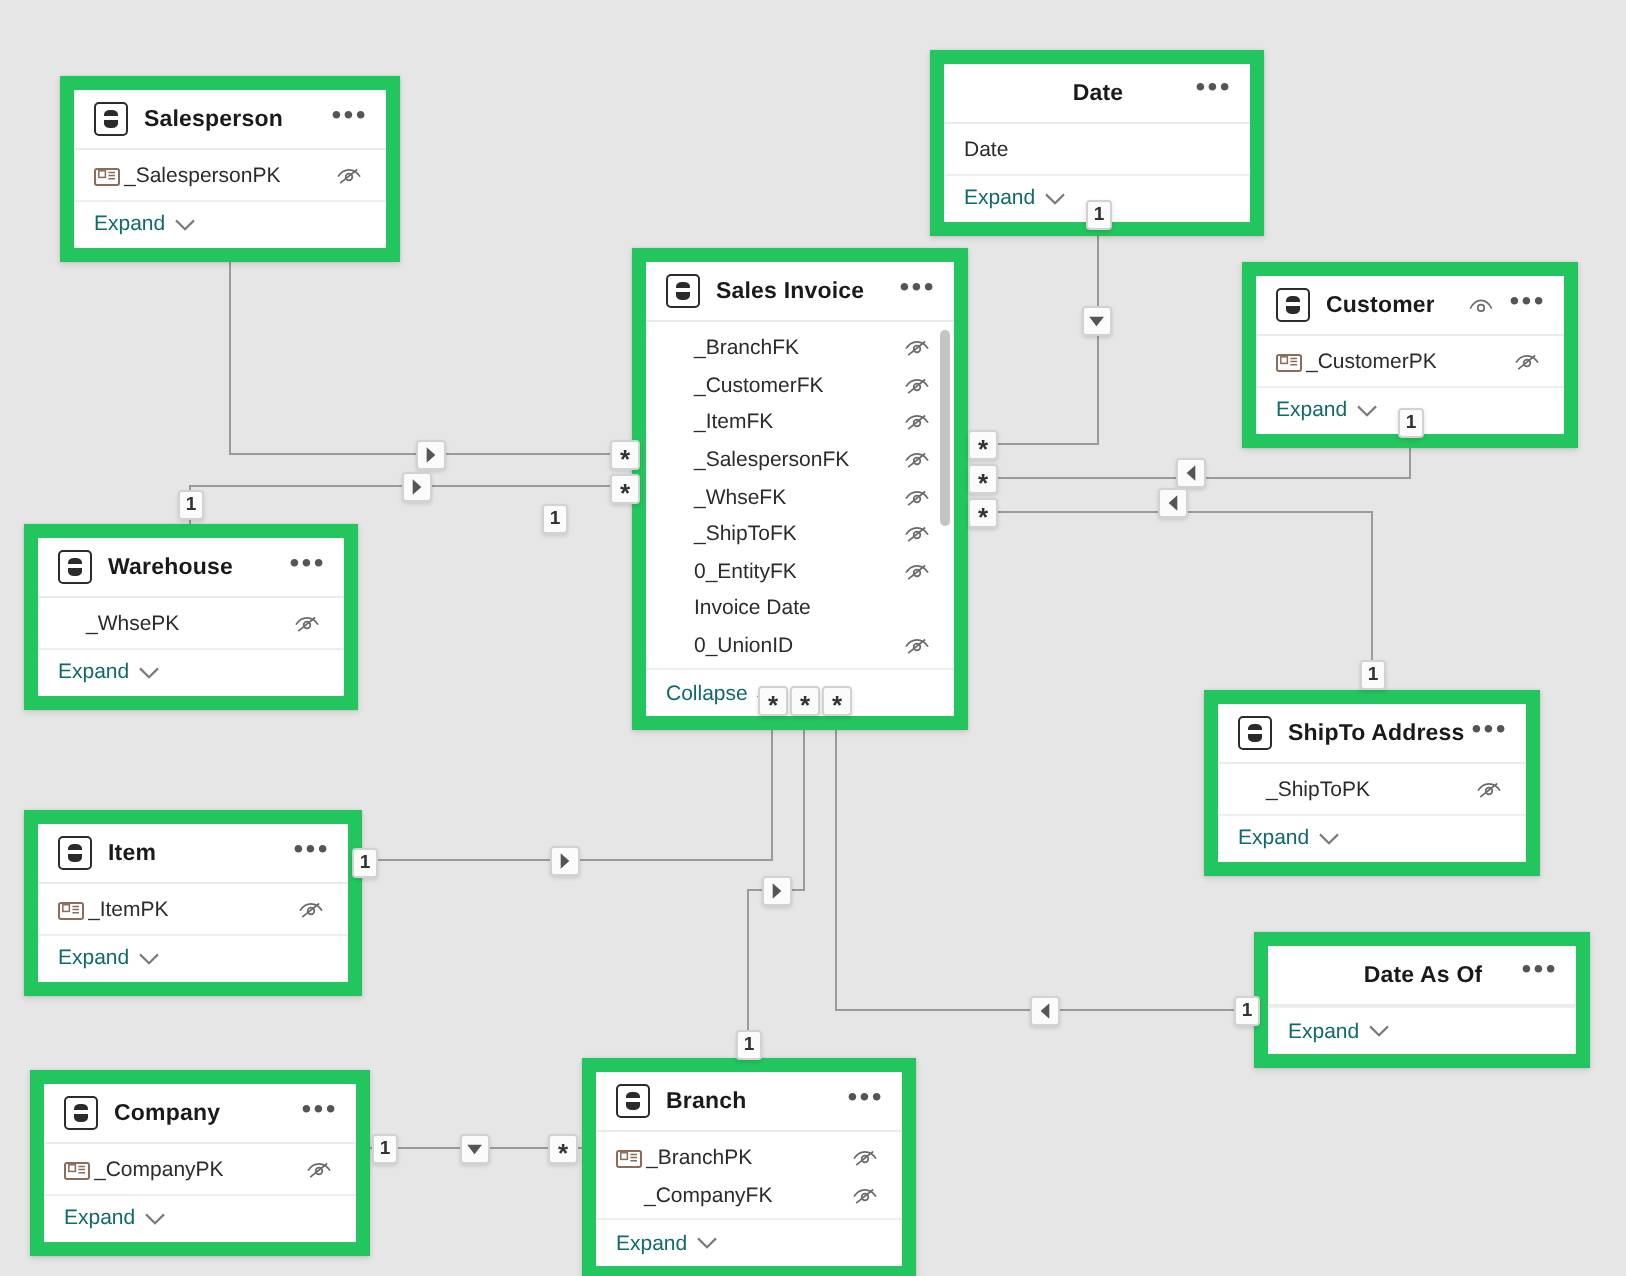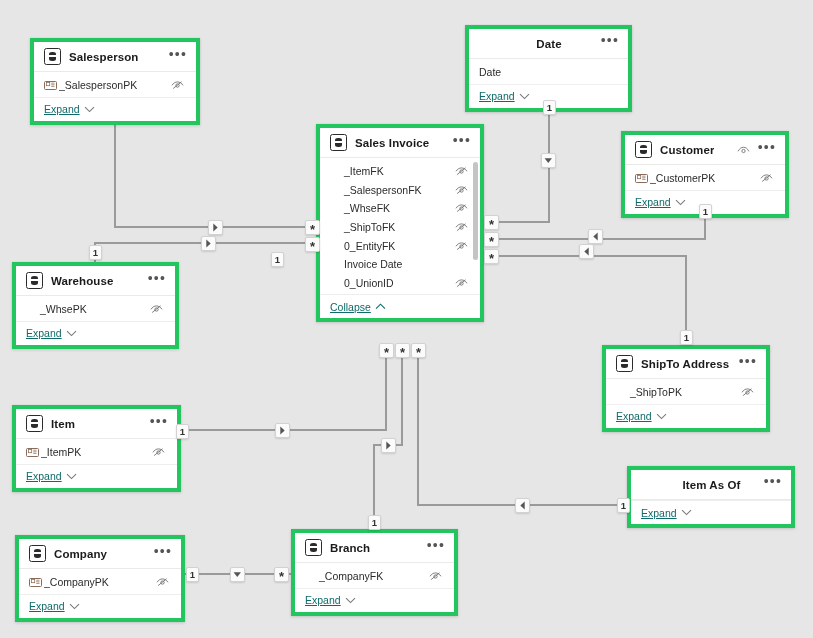--- a/index.html
+++ b/index.html
@@ -10,21 +10,21 @@
     overflow:hidden;position:relative;
     -webkit-font-smoothing:antialiased;
   }
   #canvas{position:absolute;left:0;top:0;width:813px;height:638px;}
   svg.links{position:absolute;left:0;top:0;width:813px;height:638px;pointer-events:none;}
 
   
   .tbl{
     position:absolute;
     background:#ffffff;
-    border:4px solid #22c55e;
+    border:7px solid #22c55e;
     box-shadow:0 1px 3px rgba(0,0,0,.14),0 0 1px rgba(0,0,0,.10);
     box-sizing:border-box;
     z-index:5;
   }
   .thead{
     height:30px;display:flex;align-items:center;
     padding:0 9px 0 10px;
     border-bottom:1px solid #eaeaea;
     box-sizing:border-box;
   }
@@ -77,21 +77,21 @@
 
   
   .eye{width:13px;height:10px;flex:0 0 13px;display:block;}
 
   
   .foot{
     height:24px;display:flex;align-items:center;
     padding:0 10px;box-sizing:border-box;
     border-top:1px solid #eeeeee;
   }
-  .foot .lbl{font-size:10.5px;color:#0f6a6a;margin-right:4px;text-decoration:underline;}
+  .foot .lbl{font-size:10.5px;color:#0f6a6a;margin-right:4px;}
   .chev{display:block;}
 
   
   .vscroll{
     position:absolute;right:2px;top:4px;width:5px;height:98px;
     background:#c4c4c4;border-radius:3px;
   }
   .vtrack{
     position:absolute;right:2px;top:4px;width:5px;bottom:2px;
     background:transparent;
@@ -202,20 +202,42 @@
         <div class="thead">
           <span class="tbl-icon">
             <i></i>
           </span>
           <span class="tname">Sales Invoice</span>
           <span class="spacer"></span>
           <span class="ellipsis">•••</span>
         </div>
         <div class="fields scroll">
           <div class="frow">
+            <span class="fname indent">_BranchFK</span>
+            <span class="fspacer"></span>
+            <span>
+              <svg class="eye" viewBox="0 0 16 12" aria-hidden="true">
+  <path d="M1.2 6.4C3 3.6 5.4 2.2 8 2.2c2.6 0 5 1.4 6.8 4.2" fill="none" stroke="#6b6b6b" stroke-width="1.05"></path>
+  <circle cx="8" cy="6.6" r="2.05" fill="none" stroke="#6b6b6b" stroke-width="1.05"></circle>
+  <path d="M2.6 10.4 L13.0 2.0" stroke="#6b6b6b" stroke-width="1.05"></path>
+</svg>
+            </span>
+          </div>
+          <div class="frow">
+            <span class="fname indent">_CustomerFK</span>
+            <span class="fspacer"></span>
+            <span>
+              <svg class="eye" viewBox="0 0 16 12" aria-hidden="true">
+  <path d="M1.2 6.4C3 3.6 5.4 2.2 8 2.2c2.6 0 5 1.4 6.8 4.2" fill="none" stroke="#6b6b6b" stroke-width="1.05"></path>
+  <circle cx="8" cy="6.6" r="2.05" fill="none" stroke="#6b6b6b" stroke-width="1.05"></circle>
+  <path d="M2.6 10.4 L13.0 2.0" stroke="#6b6b6b" stroke-width="1.05"></path>
+</svg>
+            </span>
+          </div>
+          <div class="frow">
             <span class="fname indent">_ItemFK</span>
             <span class="fspacer"></span>
             <span>
               <svg class="eye" viewBox="0 0 16 12" aria-hidden="true">
   <path d="M1.2 6.4C3 3.6 5.4 2.2 8 2.2c2.6 0 5 1.4 6.8 4.2" fill="none" stroke="#6b6b6b" stroke-width="1.05"></path>
   <circle cx="8" cy="6.6" r="2.05" fill="none" stroke="#6b6b6b" stroke-width="1.05"></circle>
   <path d="M2.6 10.4 L13.0 2.0" stroke="#6b6b6b" stroke-width="1.05"></path>
 </svg>
             </span>
           </div>
@@ -427,21 +449,21 @@
           <span class="lbl">Expand</span>
           <span>
             <svg class="chev" width="11" height="7" viewBox="0 0 11 7">
               <path d="M1 1.2 L5.5 5.6 L10 1.2" fill="none" stroke="#7a7a7a" stroke-width="1.1"></path>
             </svg>
           </span>
         </div>
       </div>
       <div class="tbl" style="left: 627px; top: 466px; width: 168px;">
         <div class="thead center">
-          <span class="tname">Item As Of</span>
+          <span class="tname">Date As Of</span>
           <span class="ellipsis">•••</span>
         </div>
         <div class="foot">
           <span class="lbl">Expand</span>
           <span>
             <svg class="chev" width="11" height="7" viewBox="0 0 11 7">
               <path d="M1 1.2 L5.5 5.6 L10 1.2" fill="none" stroke="#7a7a7a" stroke-width="1.1"></path>
             </svg>
           </span>
         </div>
@@ -486,20 +508,37 @@
       <div class="tbl" style="left: 291px; top: 529px; width: 167px;">
         <div class="thead">
           <span class="tbl-icon">
             <i></i>
           </span>
           <span class="tname">Branch</span>
           <span class="spacer"></span>
           <span class="ellipsis">•••</span>
         </div>
         <div class="fields">
+          <div class="frow">
+            <span class="fkey">
+              <svg width="9" height="6" viewBox="0 0 9 6">
+                <rect x="0.4" y="0.4" width="3.3" height="3.3" fill="none" stroke="#8a6c5a" stroke-width=".75"></rect>
+                <path d="M5.2 1.2h3.3M5.2 2.8h3.3M5.2 4.4h3.3" stroke="#8a6c5a" stroke-width=".75"></path>
+              </svg>
+            </span>
+            <span class="fname">_BranchPK</span>
+            <span class="fspacer"></span>
+            <span>
+              <svg class="eye" viewBox="0 0 16 12" aria-hidden="true">
+  <path d="M1.2 6.4C3 3.6 5.4 2.2 8 2.2c2.6 0 5 1.4 6.8 4.2" fill="none" stroke="#6b6b6b" stroke-width="1.05"></path>
+  <circle cx="8" cy="6.6" r="2.05" fill="none" stroke="#6b6b6b" stroke-width="1.05"></circle>
+  <path d="M2.6 10.4 L13.0 2.0" stroke="#6b6b6b" stroke-width="1.05"></path>
+</svg>
+            </span>
+          </div>
           <div class="frow">
             <span class="fname indent">_CompanyFK</span>
             <span class="fspacer"></span>
             <span>
               <svg class="eye" viewBox="0 0 16 12" aria-hidden="true">
   <path d="M1.2 6.4C3 3.6 5.4 2.2 8 2.2c2.6 0 5 1.4 6.8 4.2" fill="none" stroke="#6b6b6b" stroke-width="1.05"></path>
   <circle cx="8" cy="6.6" r="2.05" fill="none" stroke="#6b6b6b" stroke-width="1.05"></circle>
   <path d="M2.6 10.4 L13.0 2.0" stroke="#6b6b6b" stroke-width="1.05"></path>
 </svg>
             </span>

